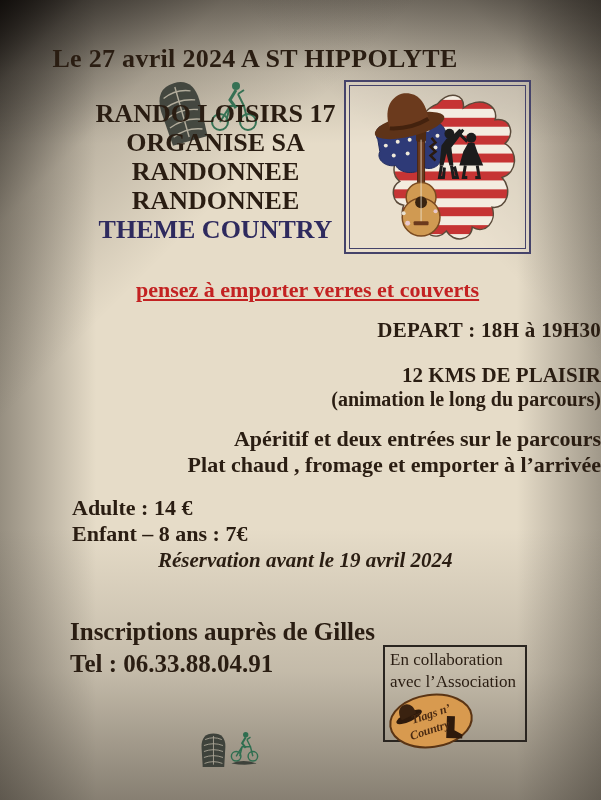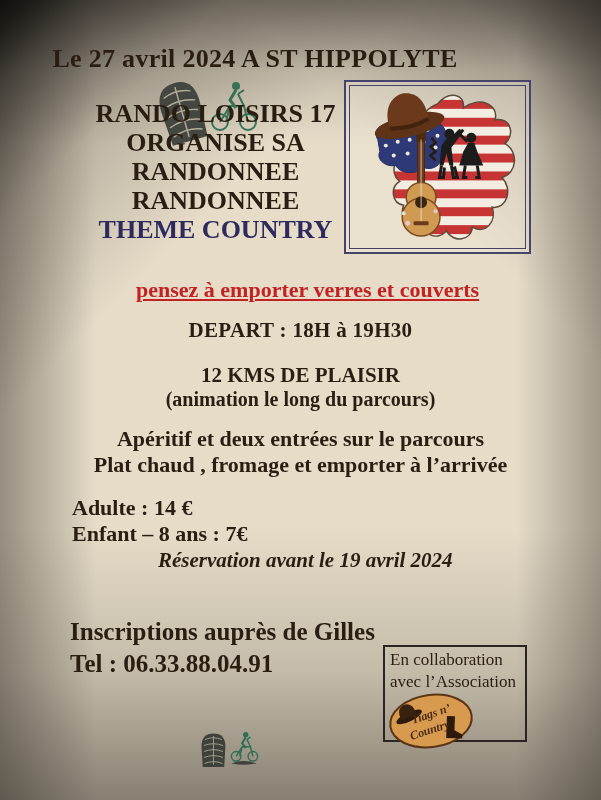--- a/index.html
+++ b/index.html
@@ -17,21 +17,21 @@
       linear-gradient(to left, rgba(30,26,21,0.35) 0%, rgba(0,0,0,0) 14%);
   }
   .abs{position:absolute;}
   .txt{color:#2a1d12;font-weight:bold;white-space:nowrap;}
   .title{top:44px;left:30px;width:450px;text-align:center;font-size:26px;letter-spacing:0.3px;}
   .orgblock{top:99px;left:73px;width:285px;text-align:center;font-size:26px;line-height:29px;z-index:3;}
   .theme{color:#2e2a5e;text-align:center;}
   .red{color:#c32222;font-size:22px;}
   .red1{top:249px;left:138px;}
   .red2{top:277px;left:136px;text-decoration:underline;}
-  .centerline{left:0;width:601px;text-align:center;}
+  .centerline{left:0;width:601px;text-align:right;}
   .depart{top:318px;font-size:21px;letter-spacing:0.3px;}
   .kms{top:363px;font-size:21px;}
   .anim{top:388px;font-size:20px;}
   .course{top:426px;font-size:22px;line-height:26px;}
   .adult{top:495px;left:72px;font-size:22px;}
   .child{top:521px;left:72px;font-size:22px;}
   .resa{top:548px;left:158px;font-size:21px;font-style:italic;text-align:center;}
   .contact{top:616px;left:70px;font-size:25px;line-height:32px;}
   .imgbox{
     top:80px;left:344px;width:183px;height:170px;

